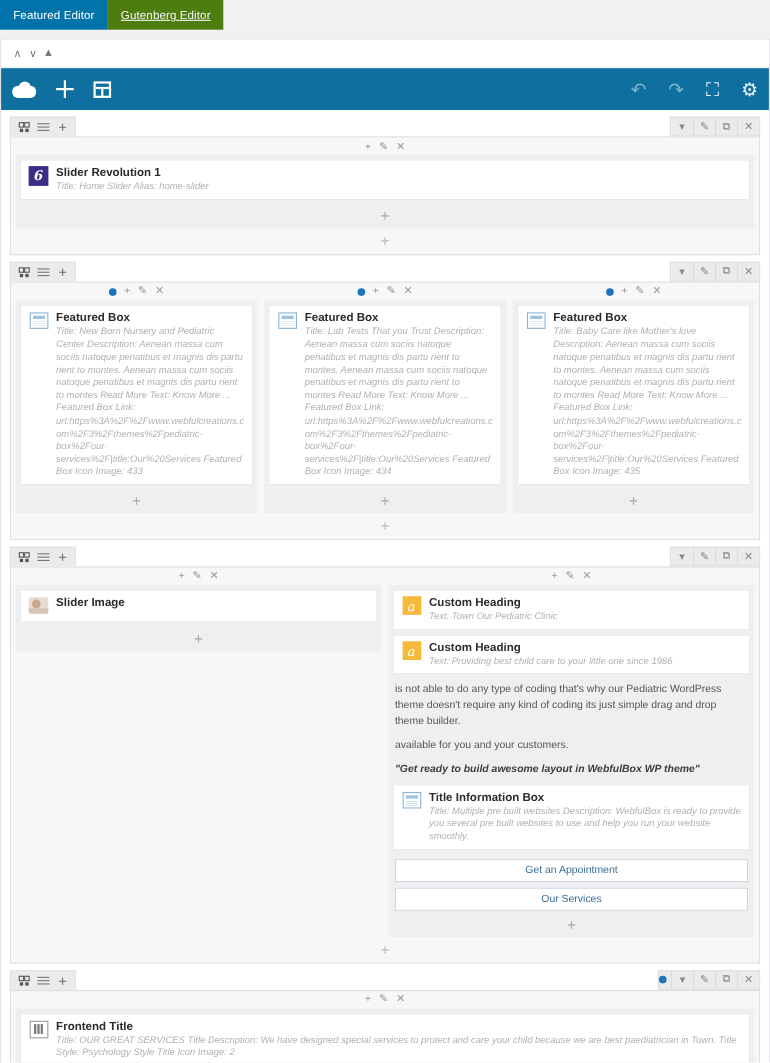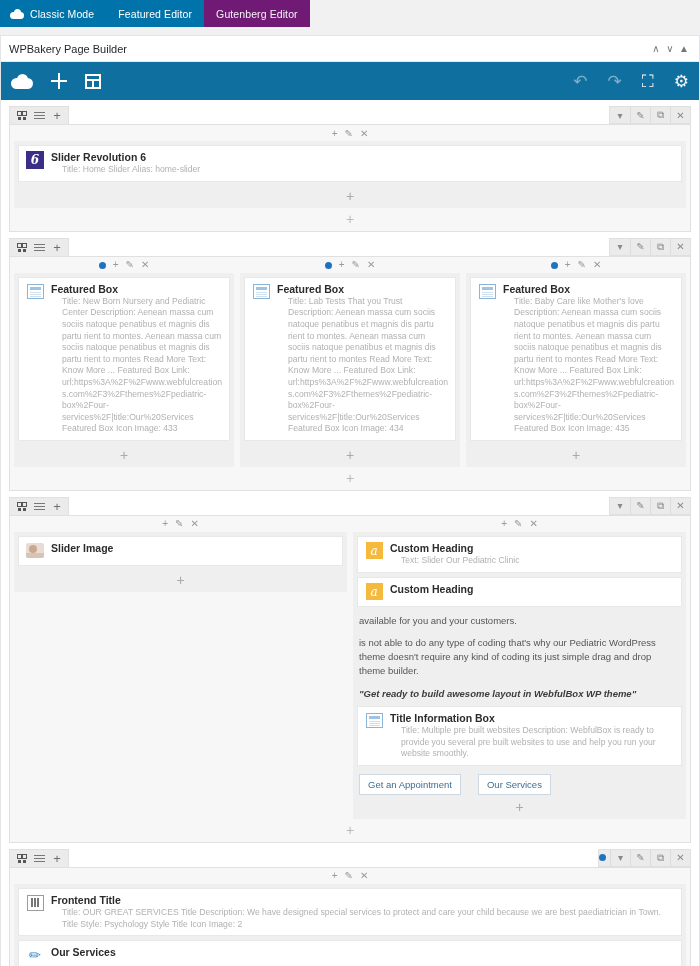--- a/index.html
+++ b/index.html
@@ -16,21 +16,21 @@
   
   .modebar { display:flex; align-items:center; height:27px; margin:0 0 0 0; }
   .modebtn {
     display:flex; align-items:center; gap:6px;
     height:27px; padding:0 12px;
     background:#0073aa; color:#fff;
     font-size:10.5px; letter-spacing:.1px;
     white-space:nowrap;
   }
   .modebtn.first { padding-left:10px; }
-  .modebtn.grey { background:#701a75; color:#f3f4f5; }
+  .modebtn.grey { background:#4d7c0f; color:#f3f4f5;text-decoration:underline; }
   .cloud-icon { display:inline-block; width:14px; height:10px; position:relative; }
   .cloud-icon:before {
     content:""; position:absolute; left:0; top:3px; width:14px; height:7px;
     background:#fff; border-radius:4px;
   }
   .cloud-icon:after {
     content:""; position:absolute; left:4px; top:0px; width:7px; height:7px;
     background:#fff; border-radius:50%;
   }
 
@@ -125,22 +125,22 @@
   .el {
     background:#fff; border:1px solid #e8e8e8;
     display:flex; gap:7px; padding:5px 7px; margin-bottom:4px;
     align-items:flex-start;
   }
   .el:last-child { margin-bottom:0; }
   .el-icon { flex:0 0 auto; width:18px; height:18px; display:flex; align-items:center; justify-content:center; }
   .el-body { flex:1; min-width:0; }
   .el-title { font-size:10.5px; font-weight:bold; color:#2b2b2b; line-height:1.25; }
   .el-desc {
-    font-size:8.6px; color:#b1b1b1; line-height:1.35;
-    word-wrap:break-word; overflow-wrap:break-word;margin-left:11px;
+    font-size:8.6px; color:#b1b1b1; font-style:italic; line-height:1.35;
+    word-wrap:break-word; overflow-wrap:break-word;
   }
   .col-plus { text-align:center; color:#aaa; font-size:14px; line-height:16px; padding-top:2px; cursor:pointer; }
   .row-plus { text-align:center; color:#bbb; font-size:14px; line-height:16px; padding:3px 0 0; cursor:pointer; }
 
   
   .ic-sr { width:18px; height:18px; background:#3b2e86; color:#fff; font-weight:bold;
            font-size:12px; display:flex; align-items:center; justify-content:center;
            font-family:"DejaVu Serif", serif; font-style:italic; }
   .ic-box { width:17px; height:15px; border:1px solid #8ab4d8; background:#fff; position:relative; }
   .ic-box:before { content:""; position:absolute; left:2px; top:2px; right:2px; height:3px; background:#9fc3e2; }
@@ -160,46 +160,41 @@
   .ic-info { width:17px; height:15px; border:1px solid #8ab4d8; background:#fff; position:relative; }
   .ic-info:before { content:""; position:absolute; left:2px; top:2px; right:2px; height:3px; background:#9fc3e2; }
   .ic-info:after  { content:""; position:absolute; left:2px; top:7px; right:2px; height:5px;
                    background:repeating-linear-gradient(#cfe0ef 0 1px,transparent 1px 2px); }
 
   
   .txtblk { font-size:9.5px; color:#555; line-height:1.5; padding:3px 2px 5px; }
   .txtblk.quote { font-style:italic; font-weight:bold; color:#3c3c3c; }
 
   
-  .btnrow { display:flex; gap:17px; padding:4px 2px 2px; }
+  .btnrow { display:flex; gap:5px; padding:4px 2px 2px;flex-direction:column; }
   .cbtn {
     border:1px solid #cdd8e3; background:#fff; color:#3d6d96;
     font-size:9.5px; padding:4px 8px; cursor:pointer;
     font-family:"Liberation Sans", sans-serif;
   }
 </style>
 </head>
 <body>
 
 <div class="modebar">
-  <div class="modebtn first">
-    <span class="cloud-icon"></span>
-    <span>Classic Mode</span>
-  </div>
   <div class="modebtn">
     <span>Featured Editor</span>
   </div>
   <div class="modebtn grey">
     <span>Gutenberg Editor</span>
   </div>
 </div>
 
 <div class="metabox">
   <div class="metabox-head">
-    <div class="title">WPBakery Page Builder</div>
     <div class="ctl">∧</div>
     <div class="ctl">∨</div>
     <div class="ctl">▲</div>
   </div>
 
   <div class="vc-navbar">
     <div class="left">
       <span class="nb-logo"></span>
       <span class="nb-plus"></span>
       <span class="nb-tpl"></span>
@@ -244,21 +239,21 @@
                 <span>+</span>
                 <span>✎</span>
                 <span>✕</span>
               </div>
               <div class="col-inner">
                 <div class="el">
                   <div class="el-icon">
                     <span class="ic-sr">6</span>
                   </div>
                   <div class="el-body">
-                    <div class="el-title">Slider Revolution 6</div>
+                    <div class="el-title">Slider Revolution 1</div>
                     <div class="el-desc">Title: Home Slider  Alias: home-slider</div>
                   </div>
                 </div>
                 <div class="col-plus">+</div>
               </div>
             </div>
           </div>
           <div class="row-plus">+</div>
         </div>
       </div>
@@ -402,33 +397,34 @@
                 <span>✎</span>
                 <span>✕</span>
               </div>
               <div class="col-inner">
                 <div class="el">
                   <div class="el-icon">
                     <span class="ic-heading">a</span>
                   </div>
                   <div class="el-body">
                     <div class="el-title">Custom Heading</div>
-                    <div class="el-desc">Text: Slider Our Pediatric Clinic</div>
+                    <div class="el-desc">Text: Town Our Pediatric Clinic</div>
                   </div>
                 </div>
                 <div class="el">
                   <div class="el-icon">
                     <span class="ic-heading">a</span>
                   </div>
                   <div class="el-body">
                     <div class="el-title">Custom Heading</div>
-                  </div>
-                </div>
+                    <div class="el-desc">Text: Providing best child care to your little one since 1986</div>
+                  </div>
+                </div>
+                <div class="txtblk">is not able to do any type of coding that's why our Pediatric WordPress theme doesn't require any kind of coding its just simple drag and drop theme builder.</div>
                 <div class="txtblk">available for you and your customers.</div>
-                <div class="txtblk">is not able to do any type of coding that's why our Pediatric WordPress theme doesn't require any kind of coding its just simple drag and drop theme builder.</div>
                 <div class="txtblk quote">"Get ready to build awesome layout in WebfulBox WP theme"</div>
                 <div class="el">
                   <div class="el-icon">
                     <span class="ic-info"></span>
                   </div>
                   <div class="el-body">
                     <div class="el-title">Title Information Box</div>
                     <div class="el-desc">Title: Multiple pre built websites  Description: WebfulBox is ready to provide you several pre built websites to use and help you run your website smoothly.</div>
                   </div>
                 </div>

